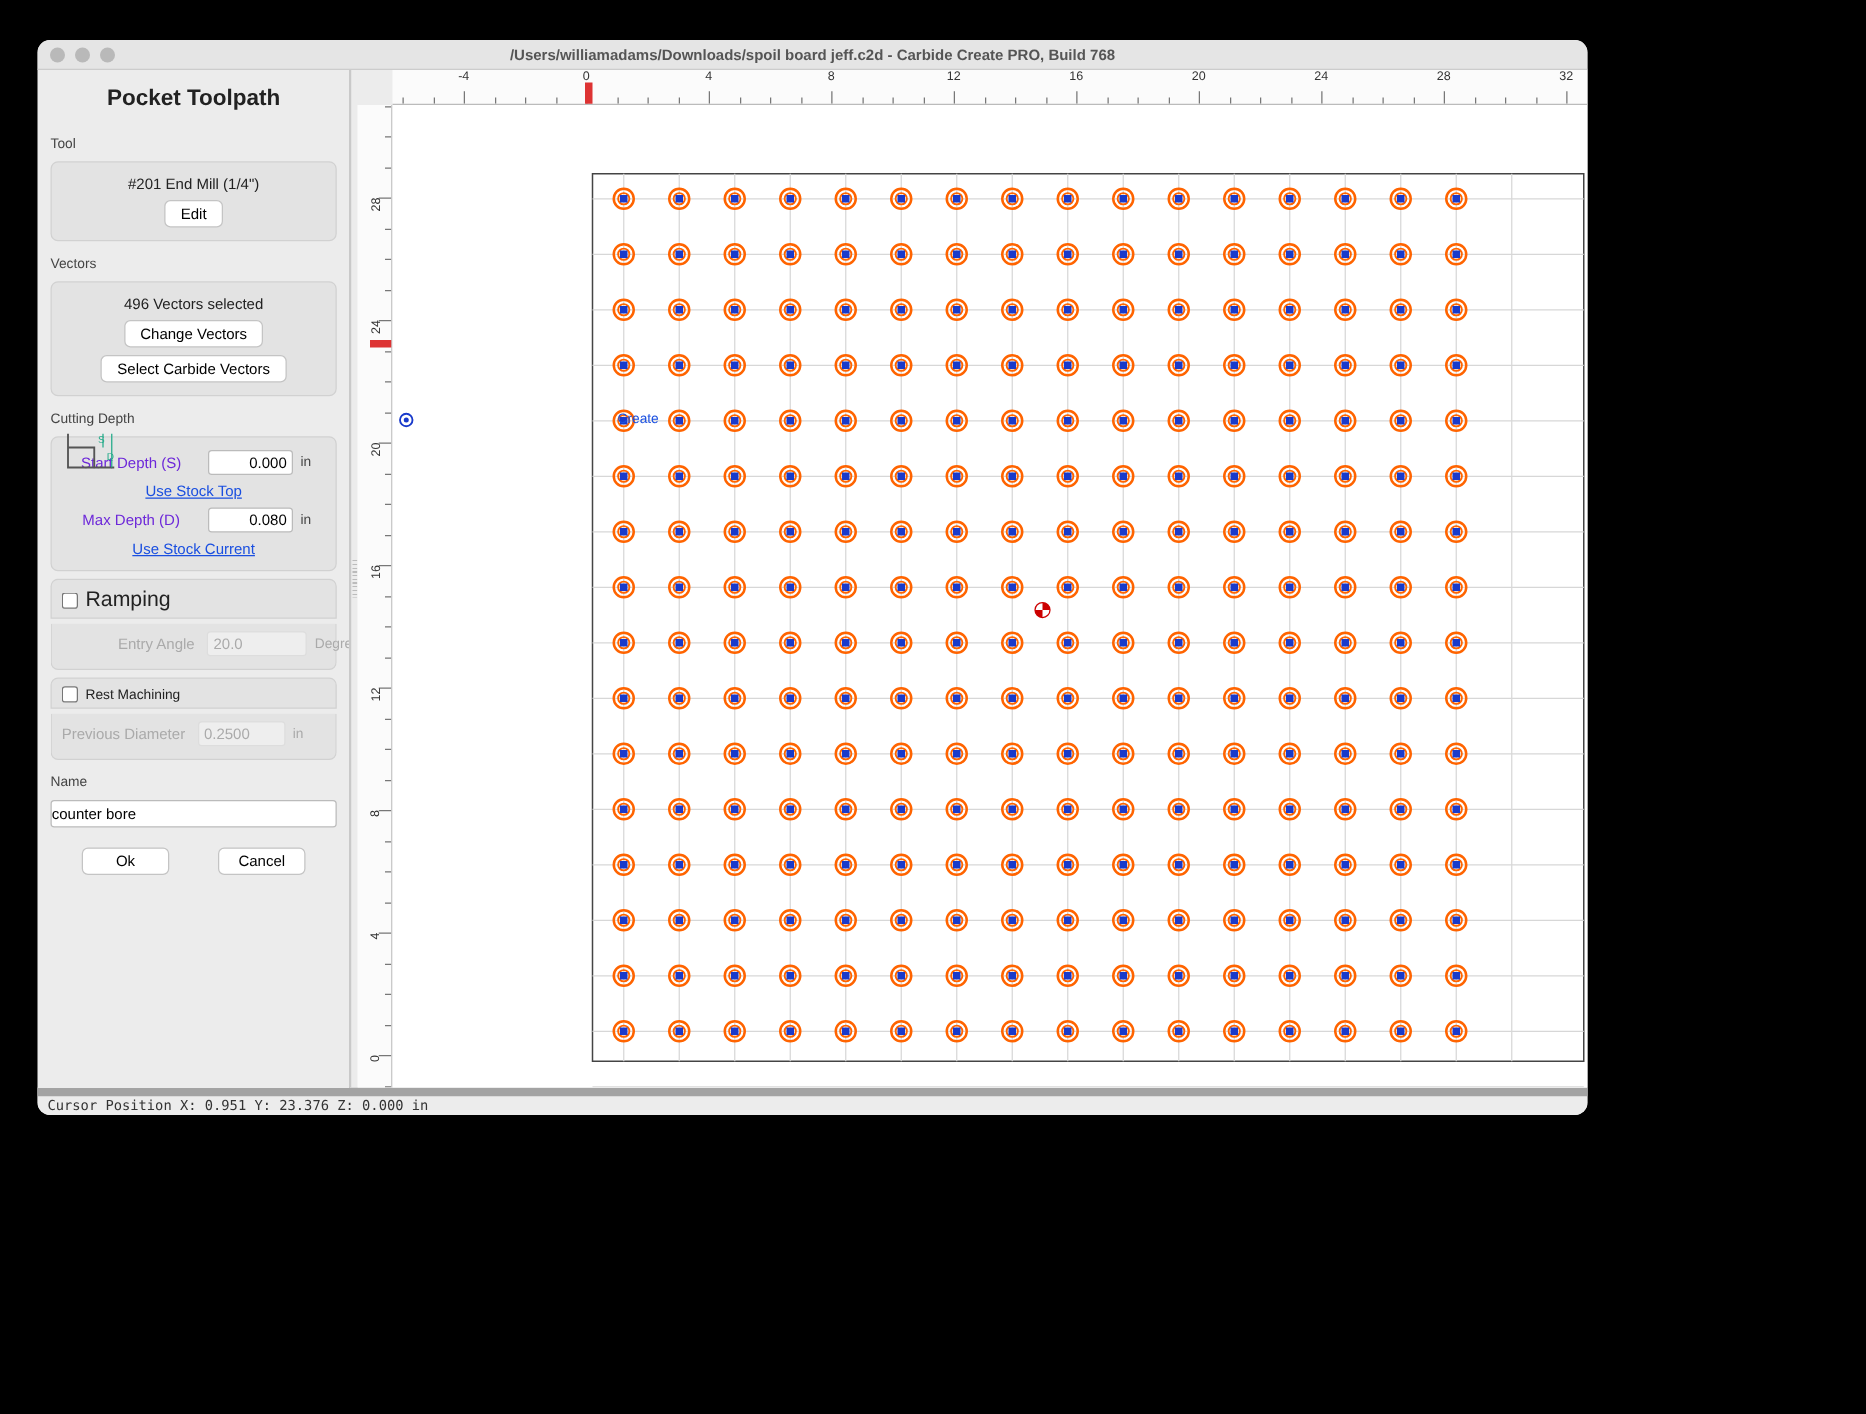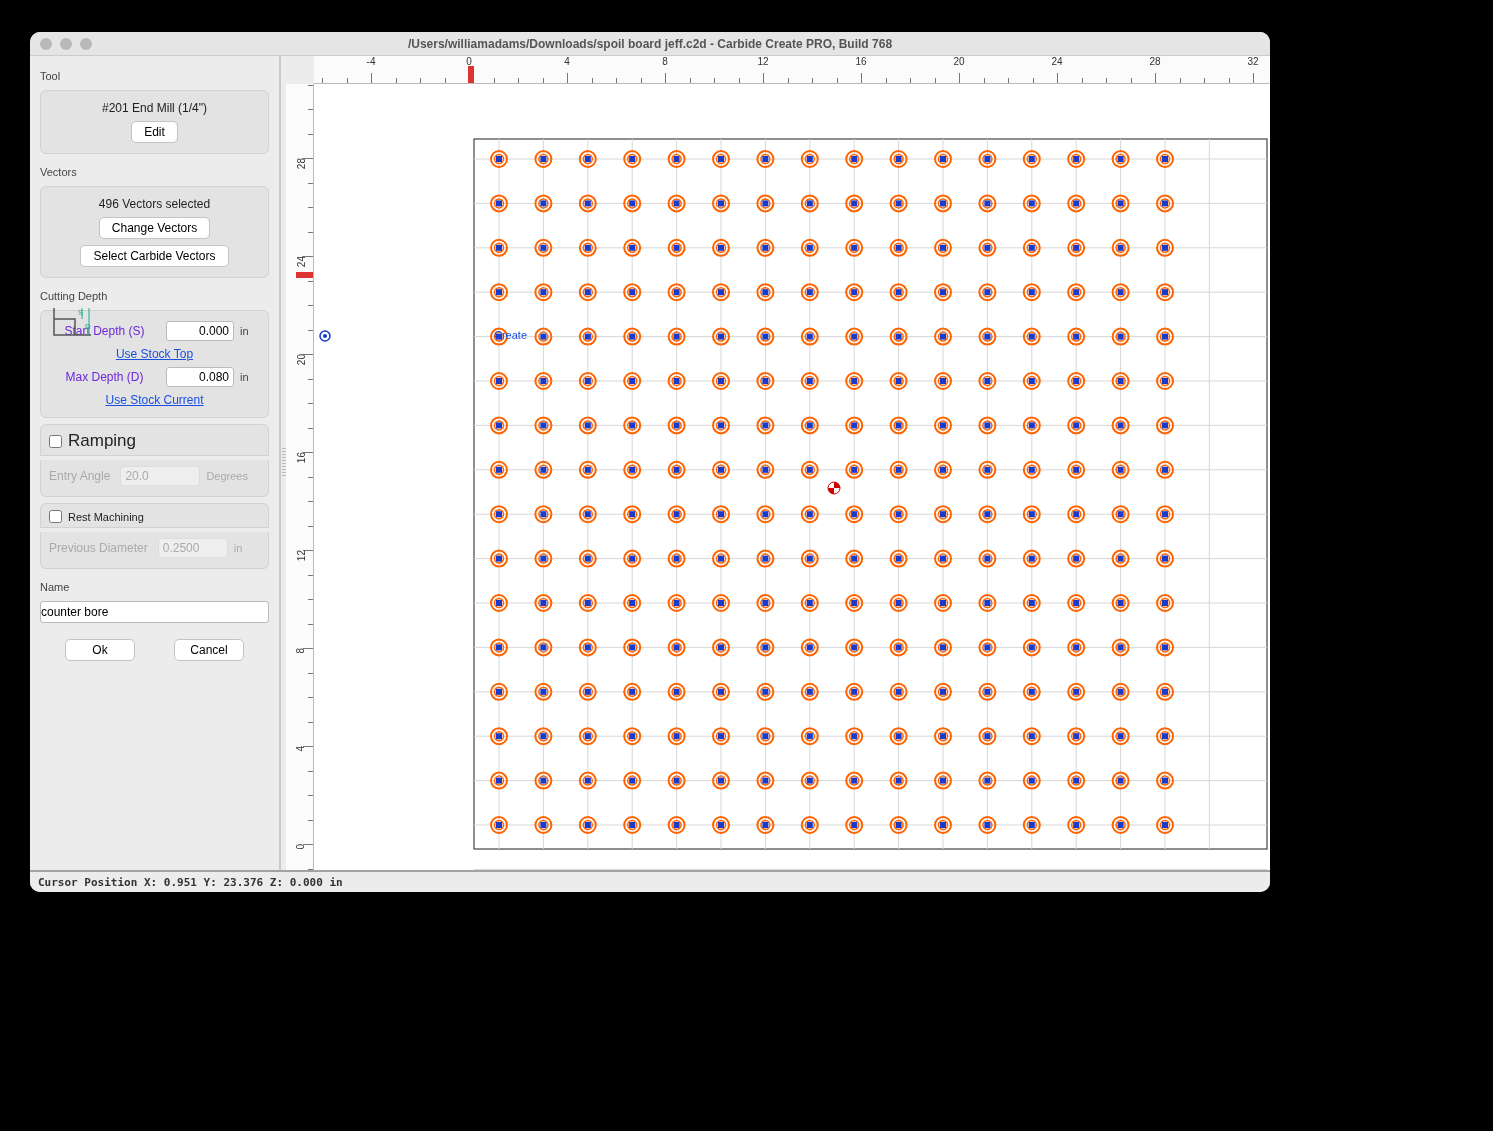--- a/index.html
+++ b/index.html
@@ -252,29 +252,28 @@
     position:absolute;
     font-size:11px;
     color:#1a4fe0;
     font-weight:500;
   }
 
   
   .statusbar {
     height: 22px;
     background: #ececec;
-    border-top: 2px solid #a3a3a3;
+    border-top: 7px solid #a3a3a3;
     font-family: ui-monospace, Menlo, monospace;
     font-size: 11px;
     color: #333;
     display: flex;
     align-items: center;
     padding: 0 8px;
     flex-shrink:0;
-    font-weight:bold;
   }
   .grip {
     width: 6px;
     background: #ececec;
     border-left: 1px solid #c9c9c9;
     position:relative;
   }
   .grip::after{
     content:"";
     position:absolute;
@@ -294,20 +293,21 @@
       <div class="tl"></div>
       <div class="tl"></div>
       <div class="tl"></div>
     </div>
     <div class="title">/Users/williamadams/Downloads/spoil board jeff.c2d - Carbide Create PRO, Build 768</div>
   </div>
 
   <div class="content">
 
     <div class="sidebar">
+      <div class="panel-title">Pocket Toolpath</div>
 
       <div class="group-label">Tool</div>
       <div class="group-box">
         <span class="static">#201 End Mill (1/4")</span>
         <button class="btn">Edit</button>
       </div>
 
       <div class="group-label">Vectors</div>
       <div class="group-box">
         <span class="static">496 Vectors selected</span>
@@ -339,21 +339,21 @@
           <text x="34" y="24" font-size="8" fill="#2a8">D</text>
           <line x1="38" y1="3" x2="38" y2="30" stroke="#2a8"></line>
         </svg>
       </div>
 
       <div class="checkbox-section">
         <input type="checkbox" style="">
         <span class="static" style="font-size:17px;">Ramping</span>
       </div>
       <div class="sub-section sub-disabled">
-        <div class="dim-row" style="justify-content:flex-end;">
+        <div class="dim-row" style="justify-content:flex-end;margin-left:45px;">
           <label style="text-align:left; flex:0 0 auto; margin-right:4px;">Entry Angle</label>
           <input type="text" disabled="" style="width: 80px; text-align: left;" value="20.0">
           <span class="unit-wide">Degrees</span>
         </div>
       </div>
 
       <div class="checkbox-section">
         <input type="checkbox" style="">
         <span class="static" style="font-size:11px;">Rest Machining</span>
       </div>

